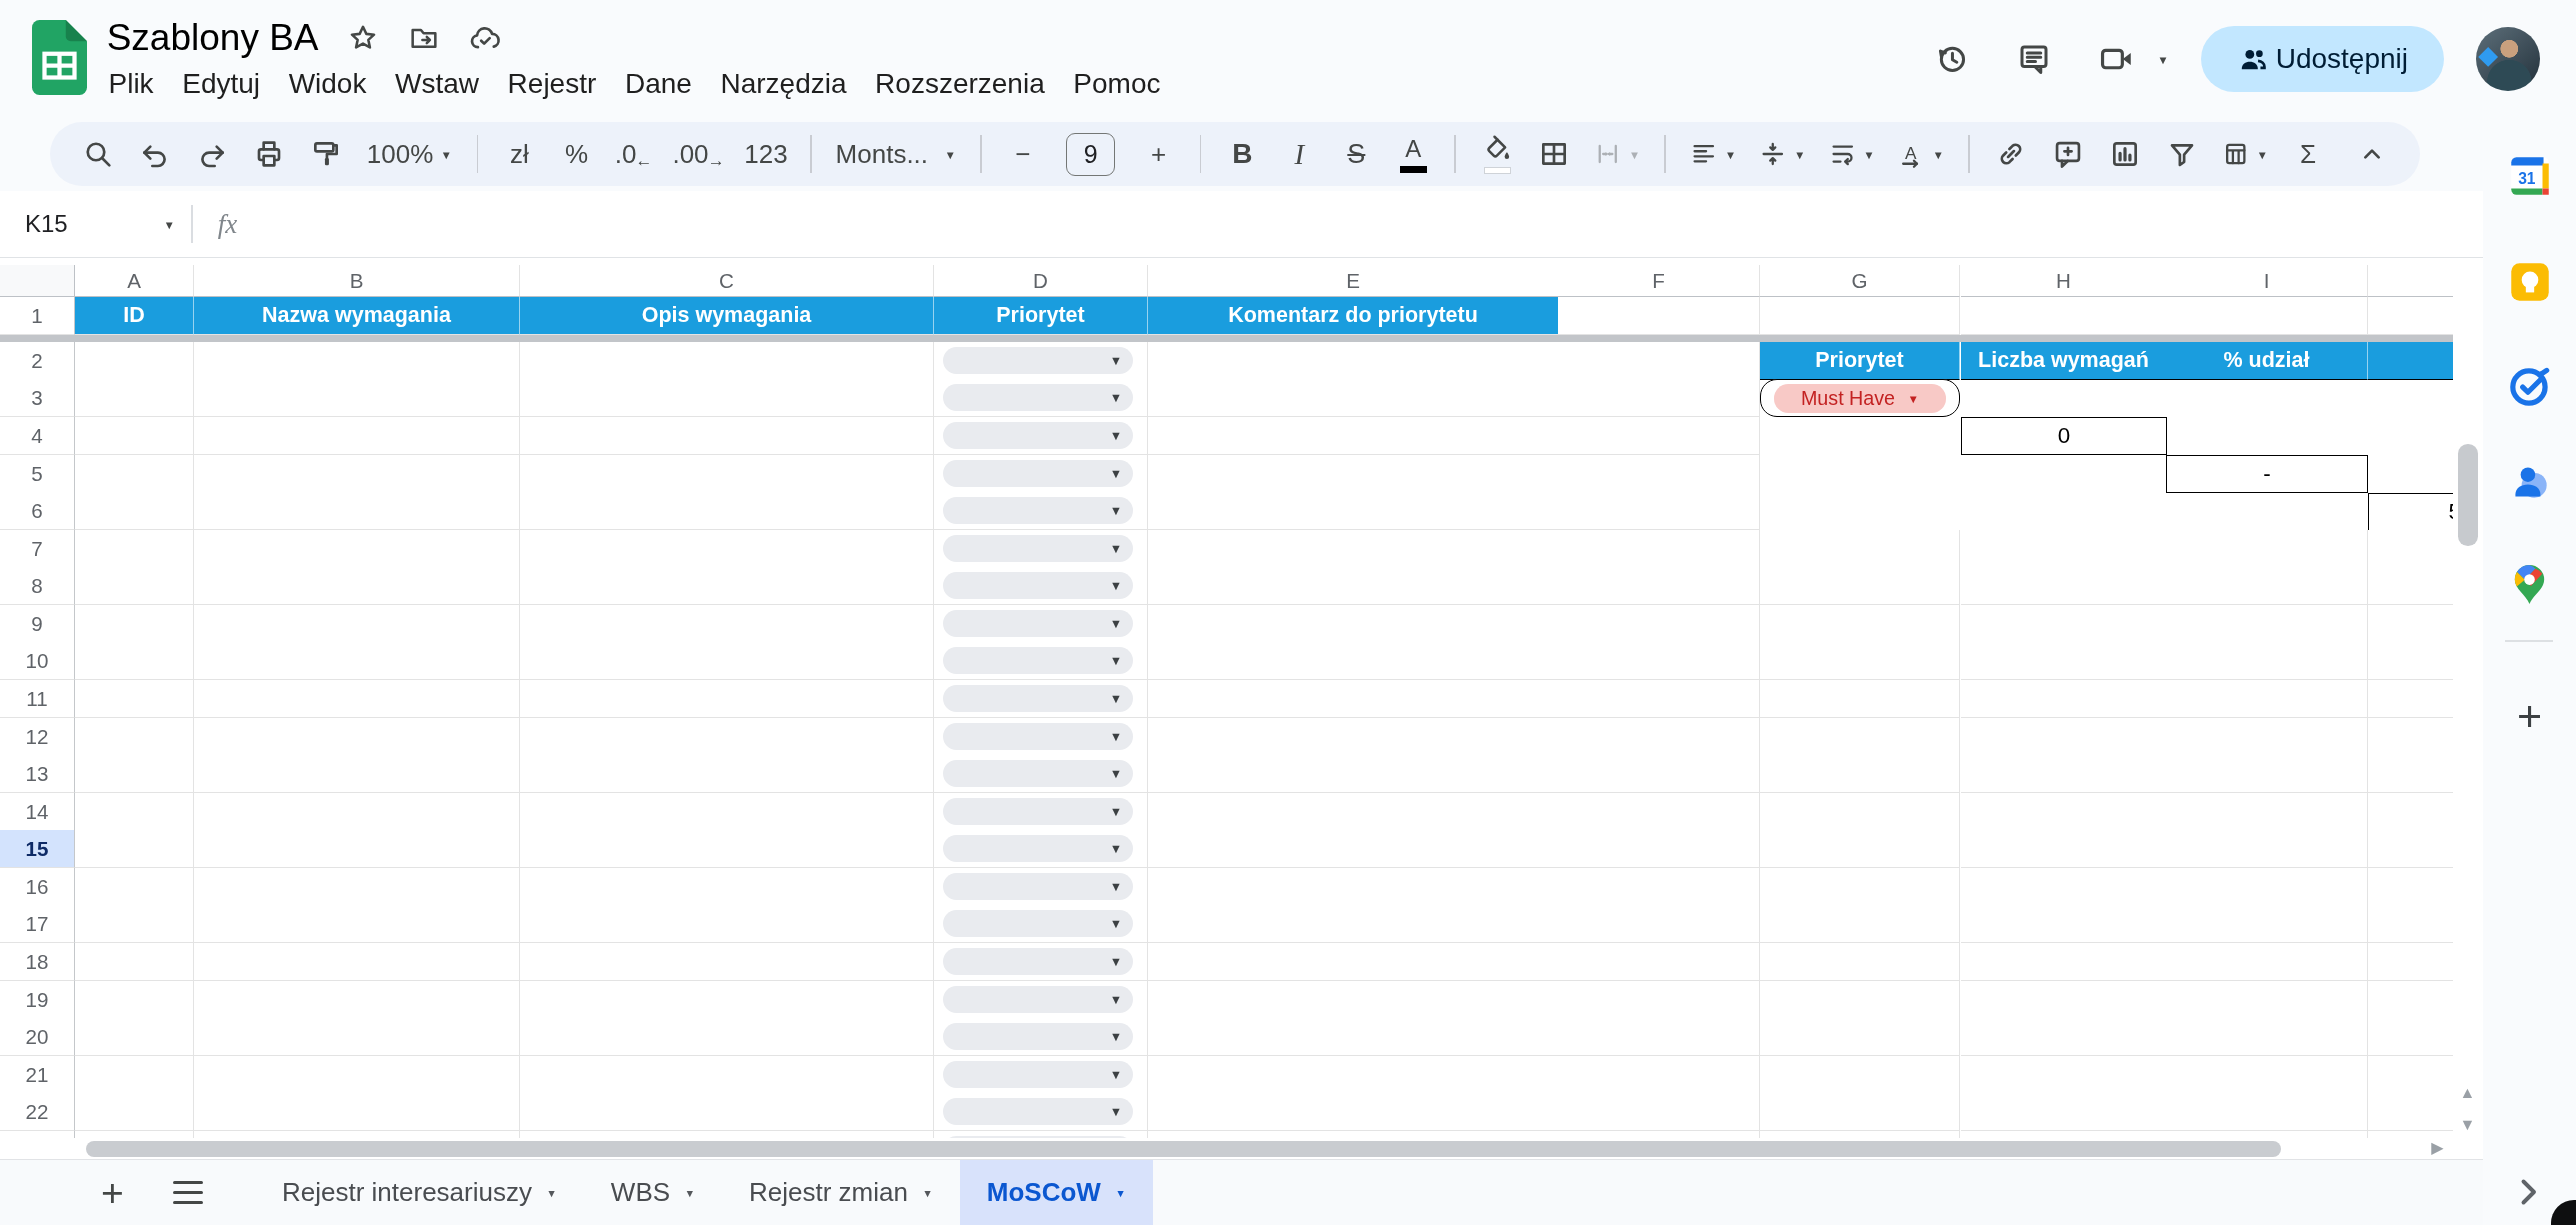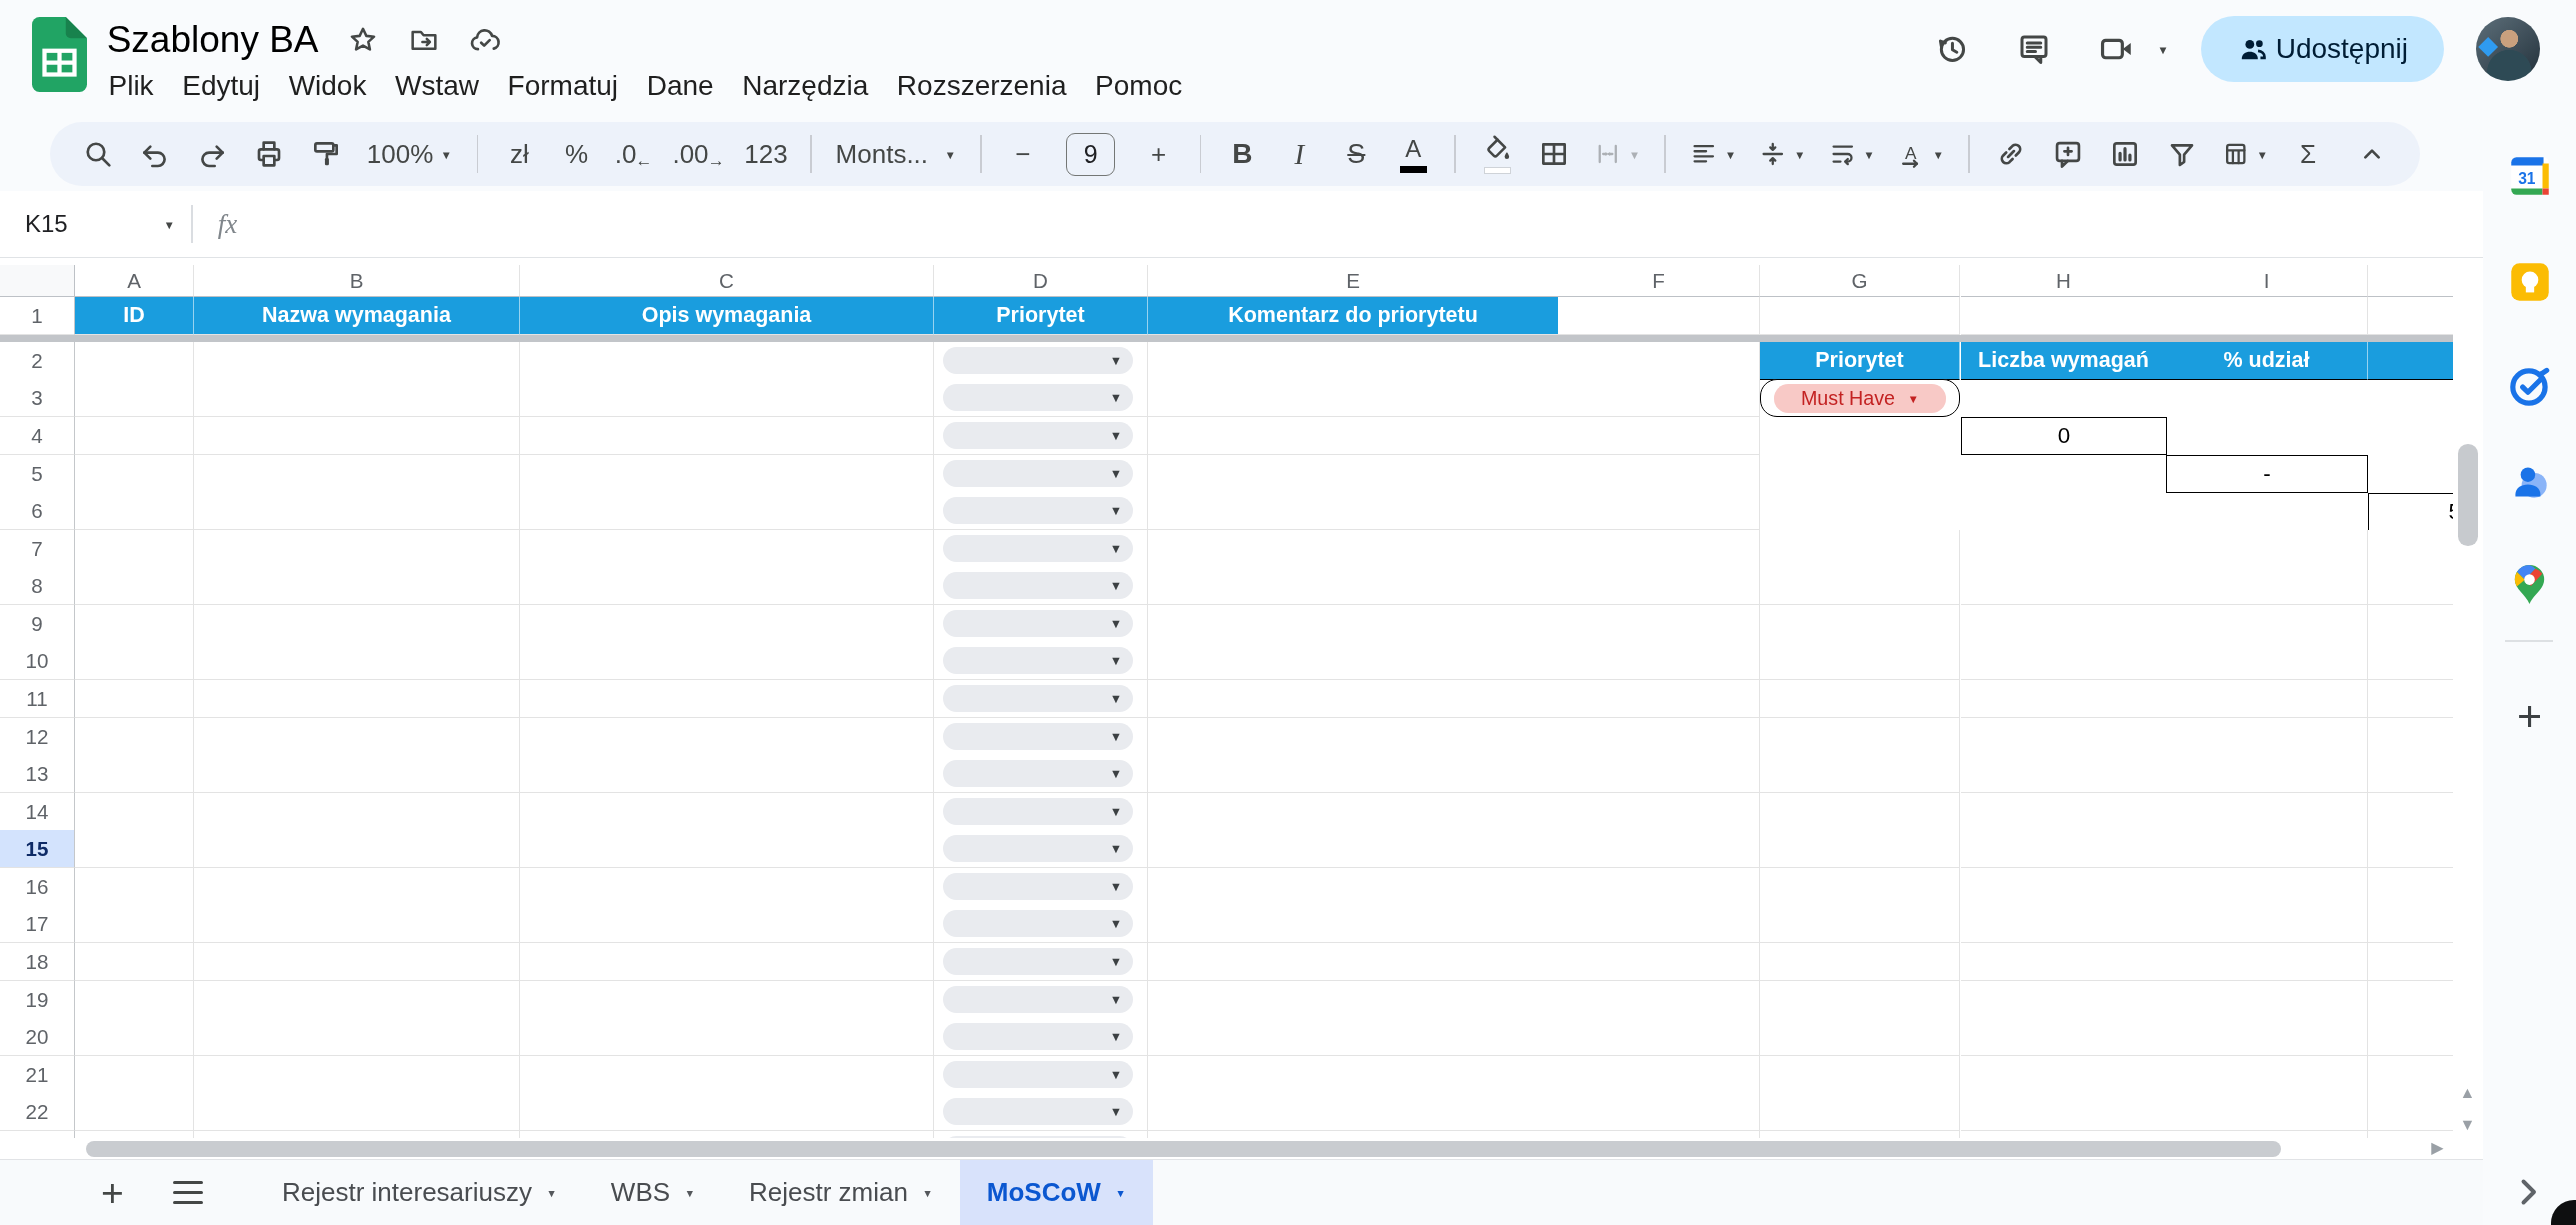--- a/index.html
+++ b/index.html
@@ -1,21 +1,21 @@
 <!DOCTYPE html>
 <html style="font-size:14.3px"><head>
 <meta charset="utf-8">
 <style>
   html,body{margin:0;padding:0;background:#e8e8e8;}
   .app{position:relative;width:2576px;height:1225px;overflow:hidden;background:#f9fbfd;
        font-family:"Liberation Sans",sans-serif;color:#202124;}
 
   
-  .topbar{position:absolute;left:0;top:0;width:2576px;height:118px;display:flex;align-items:flex-start;
-          padding:0 0 0 32px;box-sizing:border-box;margin-top:16px;}
+  .topbar{position:absolute;left:0;top:0;width:2576px;height:118px;display:flex;align-items:center;
+          padding:0 0 0 32px;box-sizing:border-box;}
   .logo{flex:0 0 auto;margin-right:19.7px;}
   .title-block{display:flex;flex-direction:column;justify-content:center;}
   .title-row{display:flex;align-items:center;gap:27px;height:48px;}
   .doc-title{font-size:37px;color:#000;white-space:nowrap;}
   .title-icon{width:34px;height:34px;display:flex;align-items:center;justify-content:center;}
   .menubar{display:flex;margin-top:1.8px;margin-left:-12.5px;}
   .menu-item{font-size:28px;color:#1f1f1f;padding:4.5px 14.3px;border-radius:9px;white-space:nowrap;cursor:default;}
   .topbar-right{margin-left:auto;display:flex;align-items:center;gap:32px;padding-right:36px;}
   .icon-btn{width:50px;height:50px;display:flex;align-items:center;justify-content:center;border-radius:50%;}
   .vc-wrap{display:flex;align-items:center;gap:9px;}
@@ -139,21 +139,21 @@
             <path d="M7 18.5 a4.2 4.2 0 0 1 -.6 -8.35 a5.4 5.4 0 0 1 10.6 -1 a4.55 4.55 0 0 1 1.2 8.95"></path>
             <path d="M9.3 13.9 l2.1 2.1 3.9 -3.9"></path>
             </svg>
         </span>
       </div>
       <nav class="menubar">
           <div class="menu-item">Plik</div>
           <div class="menu-item">Edytuj</div>
           <div class="menu-item">Widok</div>
           <div class="menu-item">Wstaw</div>
-          <div class="menu-item">Formatuj</div>
+          <div class="menu-item">Rejestr</div>
           <div class="menu-item">Dane</div>
           <div class="menu-item">Narzędzia</div>
           <div class="menu-item">Rozszerzenia</div>
           <div class="menu-item">Pomoc</div>
         </nav>
     </div>
     <div class="topbar-right">
         <div class="vc-wrap">
           <div class="icon-btn">
             <svg viewBox="0 0 24 24" width="36" height="36" fill="none" stroke="#444746" stroke-width="2" stroke-linecap="round" stroke-linejoin="round">

